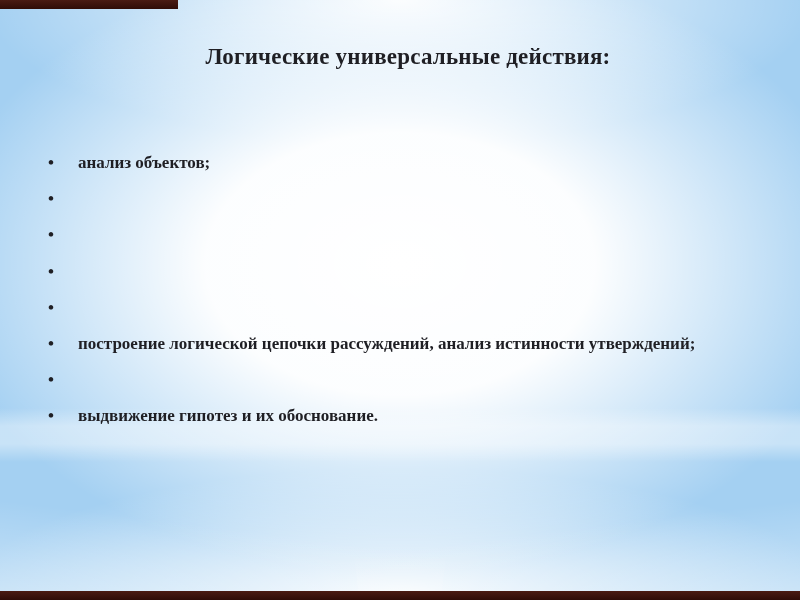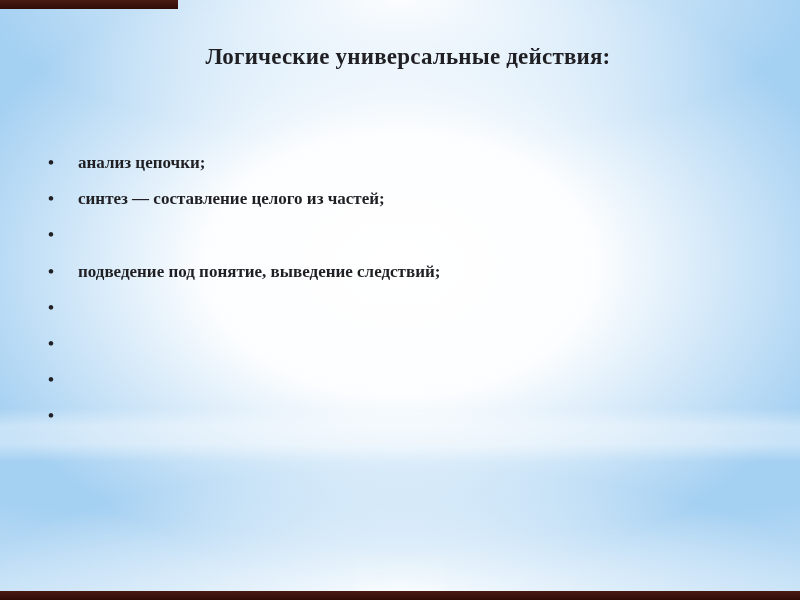--- a/index.html
+++ b/index.html
@@ -108,48 +108,48 @@
 
 <div class="slide">
   <div class="edge-bar top"></div>
 
   <h1 class="title">Логические универсальные действия:</h1>
 
   <ul class="bullets">
 
       <li class="bullet-item">
         <span class="marker">•</span>
-        <span class="bullet-text">анализ цепочки;</span>
-      </li>
-
-      <li class="bullet-item">
-        <span class="marker">•</span>
-        <span class="bullet-text">синтез — составление целого из частей;</span>
-      </li>
-
-      <li class="bullet-item">
-        <span class="marker">•</span>
-      </li>
-
-      <li class="bullet-item">
-        <span class="marker">•</span>
-        <span class="bullet-text">подведение под понятие, выведение следствий;</span>
+        <span class="bullet-text">анализ объектов;</span>
       </li>
 
       <li class="bullet-item">
         <span class="marker">•</span>
       </li>
 
       <li class="bullet-item">
         <span class="marker">•</span>
       </li>
 
       <li class="bullet-item">
         <span class="marker">•</span>
       </li>
 
       <li class="bullet-item">
         <span class="marker">•</span>
       </li>
+
+      <li class="bullet-item">
+        <span class="marker">•</span>
+        <span class="bullet-text">построение логической цепочки рассуждений, анализ истинности утверждений;</span>
+      </li>
+
+      <li class="bullet-item">
+        <span class="marker">•</span>
+      </li>
+
+      <li class="bullet-item">
+        <span class="marker">•</span>
+        <span class="bullet-text">выдвижение гипотез и их обоснование.</span>
+      </li>
     </ul>
 
   <div class="edge-bar bottom"></div>
 </div>
 
 </body></html>

